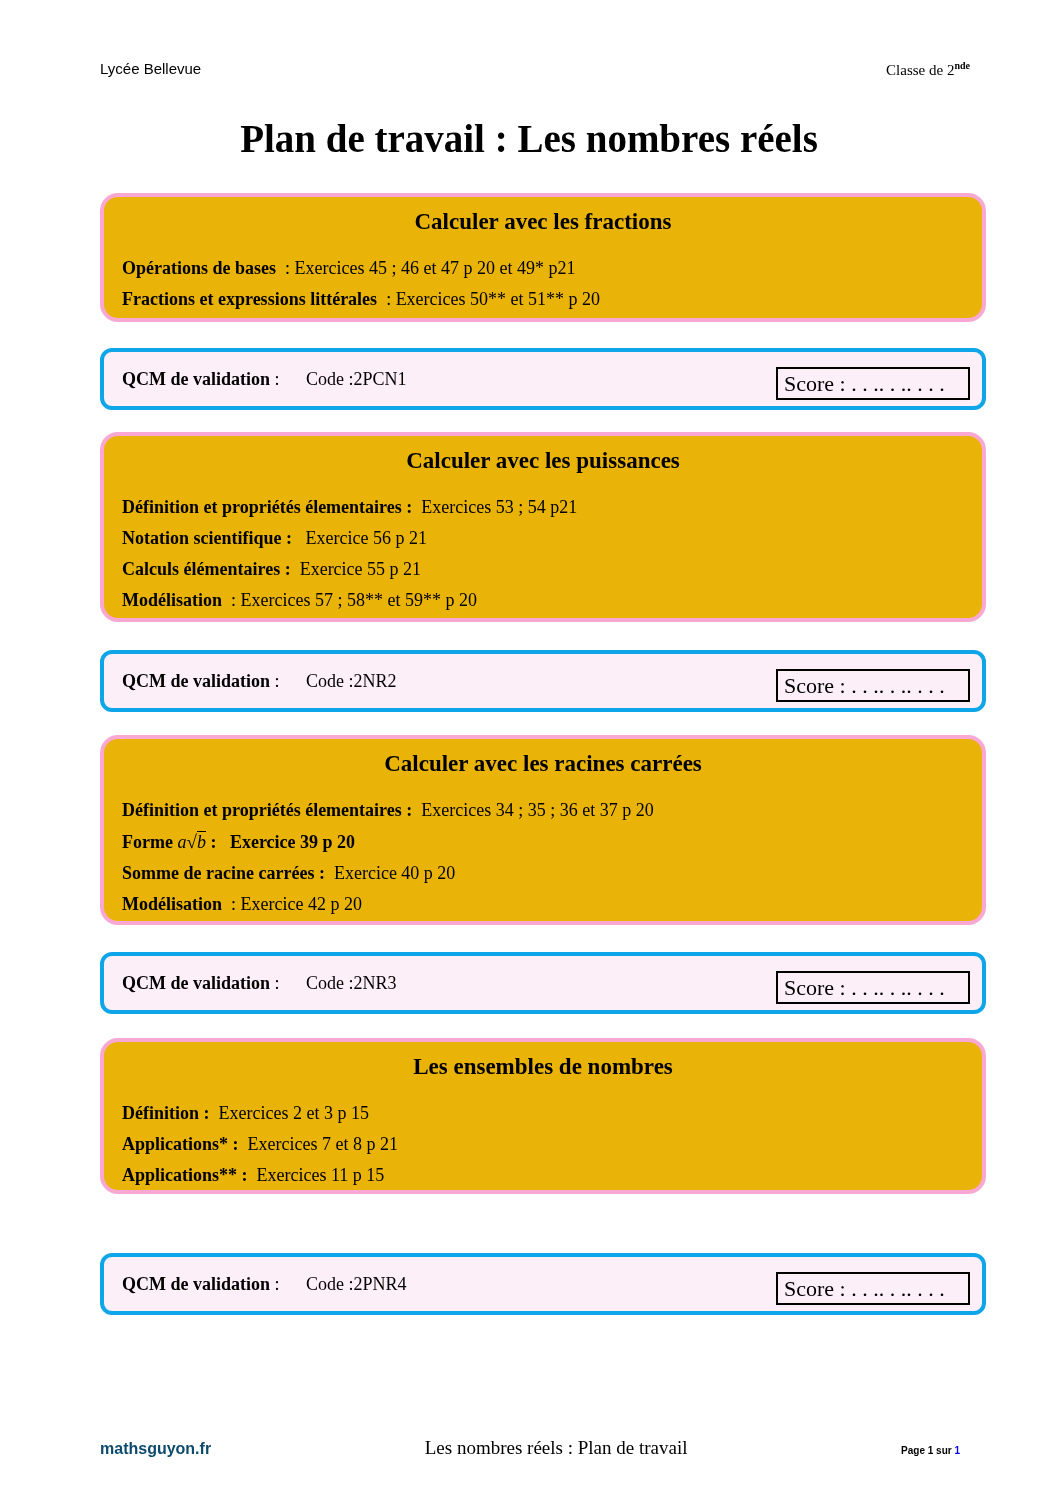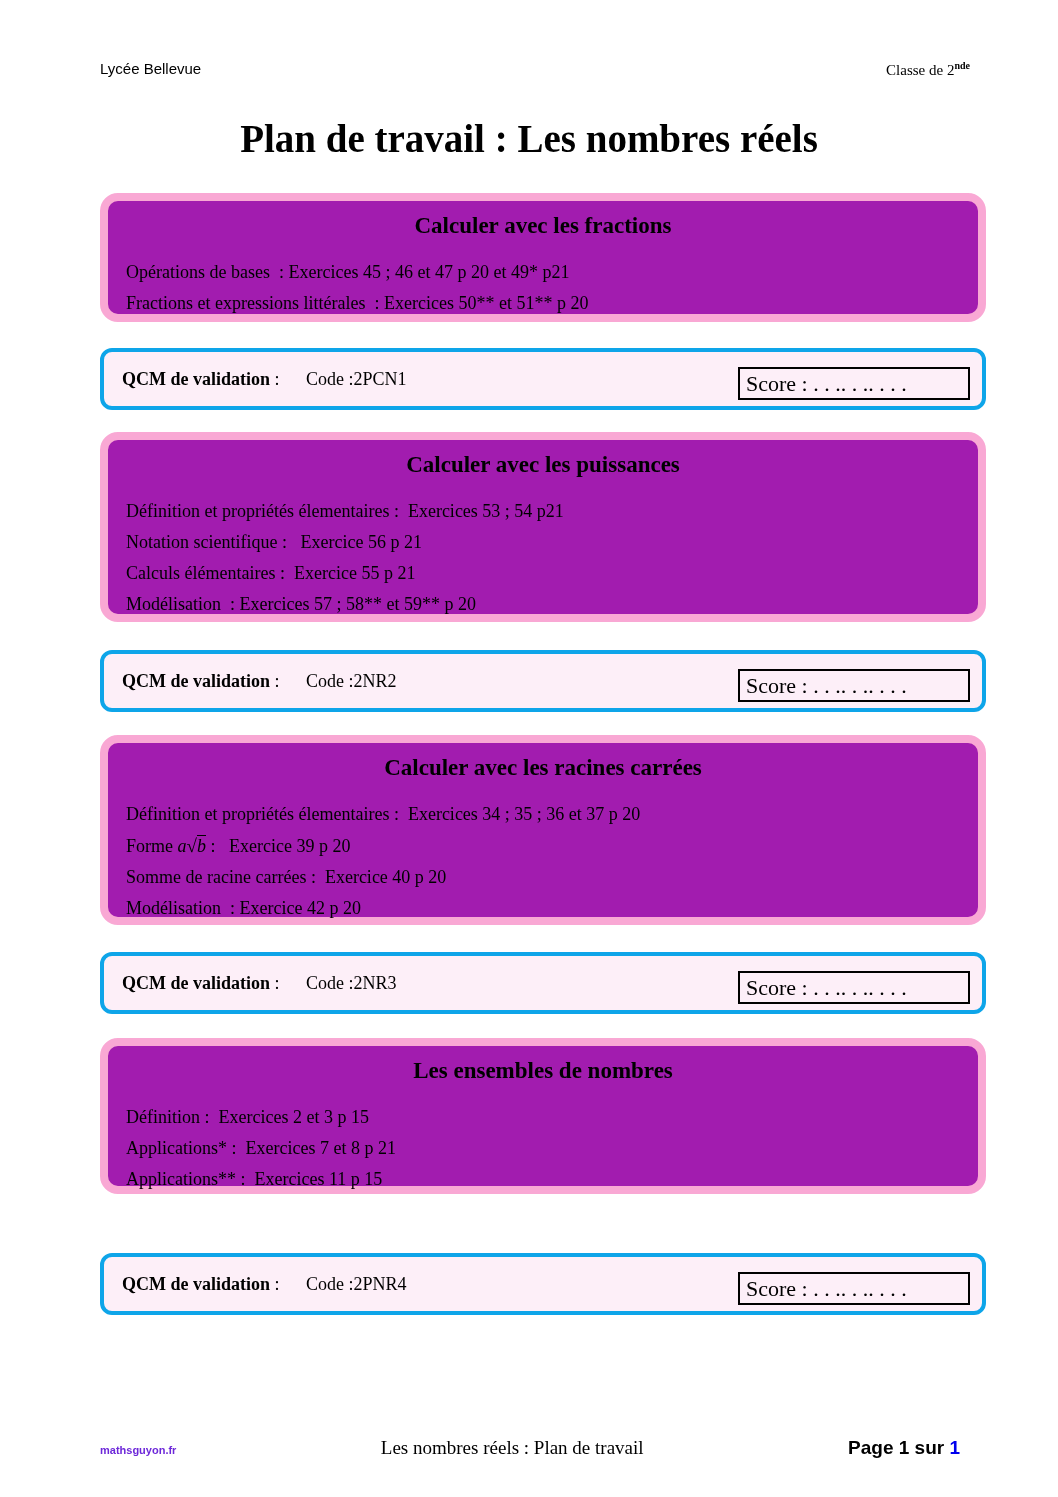--- a/index.html
+++ b/index.html
@@ -20,55 +20,55 @@
   }
   .header-left { font-family:"Liberation Sans", sans-serif; font-size:15px; }
   .header-right { font-size:15px; }
   .header-right sup { font-size:10px; font-weight:bold; }
   .doc-title {
     position:absolute; top:116px; left:0; width:100%;
     text-align:center; font-size:39px; font-weight:bold;
   }
   .sec-box {
     position:absolute; left:100px; width:886px;
-    background:#a21caf; border:8px solid #f9a8d4; border-radius:18px;
+    background:#eab308; border:4px solid #f9a8d4; border-radius:18px;
   }
   .sec-title { text-align:center; font-size:23px; font-weight:bold; margin-top:10px; line-height:30px; }
   .rows { margin:16px 0 0 18px; }
   .row { font-size:18px; line-height:31px; white-space:pre-wrap; }
-  .row-label { font-weight:normal;margin-top:20px; }
+  .row-label { font-weight:bold;margin-top:20px; }
   .math-var { font-style:italic; }
   .math-sqrt { font-size:19px; }
   .math-b { font-style:italic; border-top:1.5px solid #000; display:inline-block; line-height:20px; }
   .qcm-box {
     position:absolute; left:100px; width:886px; height:62px;
     background:#fdeff8; border:4px solid #0ea5e9; border-radius:12px;
   }
   .qcm-text {
     position:absolute; left:18px; top:50%; transform:translateY(-50%);
     font-size:18px; white-space:pre-wrap;
   }
   .qcm-label { font-weight:bold; }
   .qcm-code { margin-left:22px; }
   .score-box {
-    position:absolute; right:12px; top:15px; width:232px; height:33px;
+    position:absolute; right:12px; top:15px; width:194px; height:33px;
     border:2px solid #000; background:#fdeff8;
     font-size:22px; line-height:29px; padding-left:6px;
     overflow:hidden; white-space:nowrap;
   }
   .footer {
     position:absolute; top:1437px; left:100px; right:98px;
     display:flex; align-items:baseline;
   }
   .footer-left {
-    font-family:"Liberation Sans", sans-serif; font-size:11px; font-weight:bold;
-    color:#6d28d9; text-decoration:none;
+    font-family:"Liberation Sans", sans-serif; font-size:16px; font-weight:bold;
+    color:#0c4a6e; text-decoration:none;
   }
   .footer-center { flex:1; text-align:center; font-size:19px; }
-  .footer-right { font-family:"Liberation Sans", sans-serif; font-size:19px; font-weight:bold; }
+  .footer-right { font-family:"Liberation Sans", sans-serif; font-size:10px; font-weight:bold; }
   .page-num { color:#0000ee; }
 </style>
 </head>
 <body>
 
 <div class="page">
 
   <div class="header">
     <div class="header-left">Lycée Bellevue</div>
     <div class="header-right"><span>Classe de 2</span><sup>nde</sup></div>

